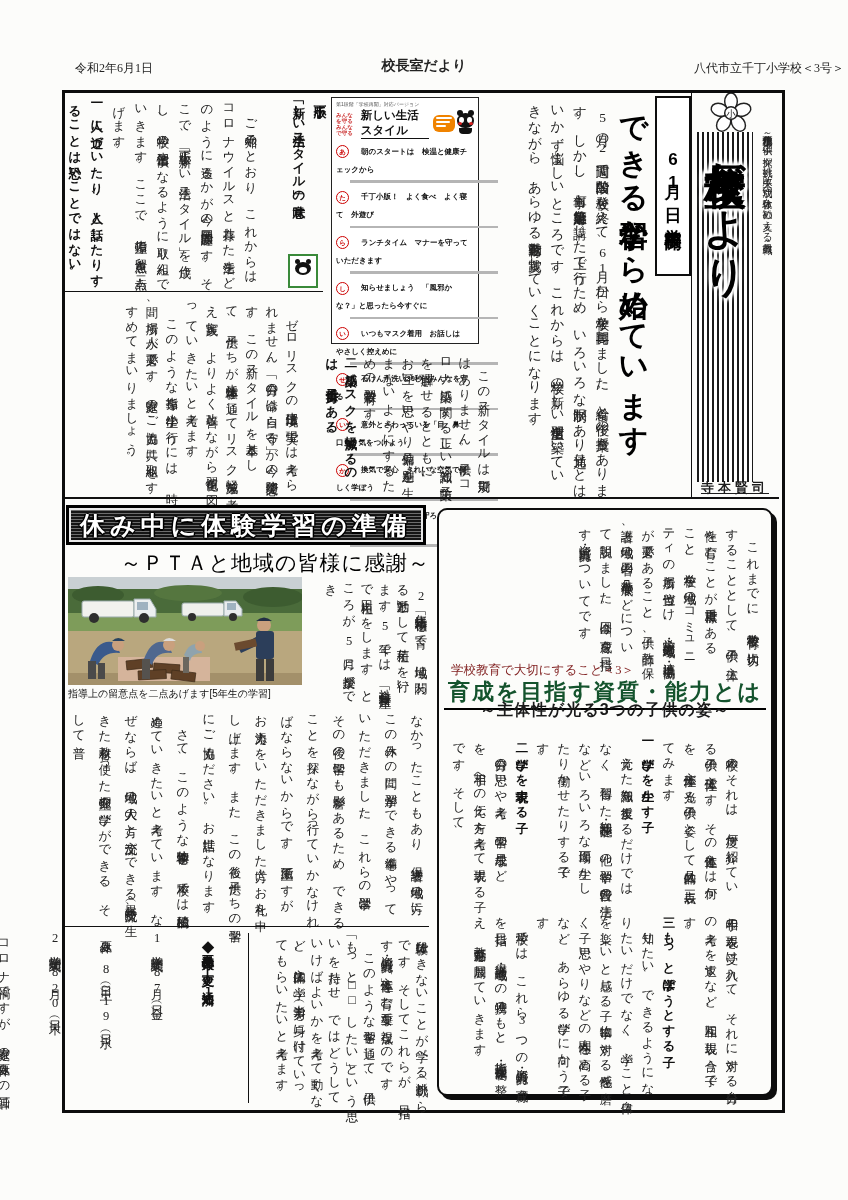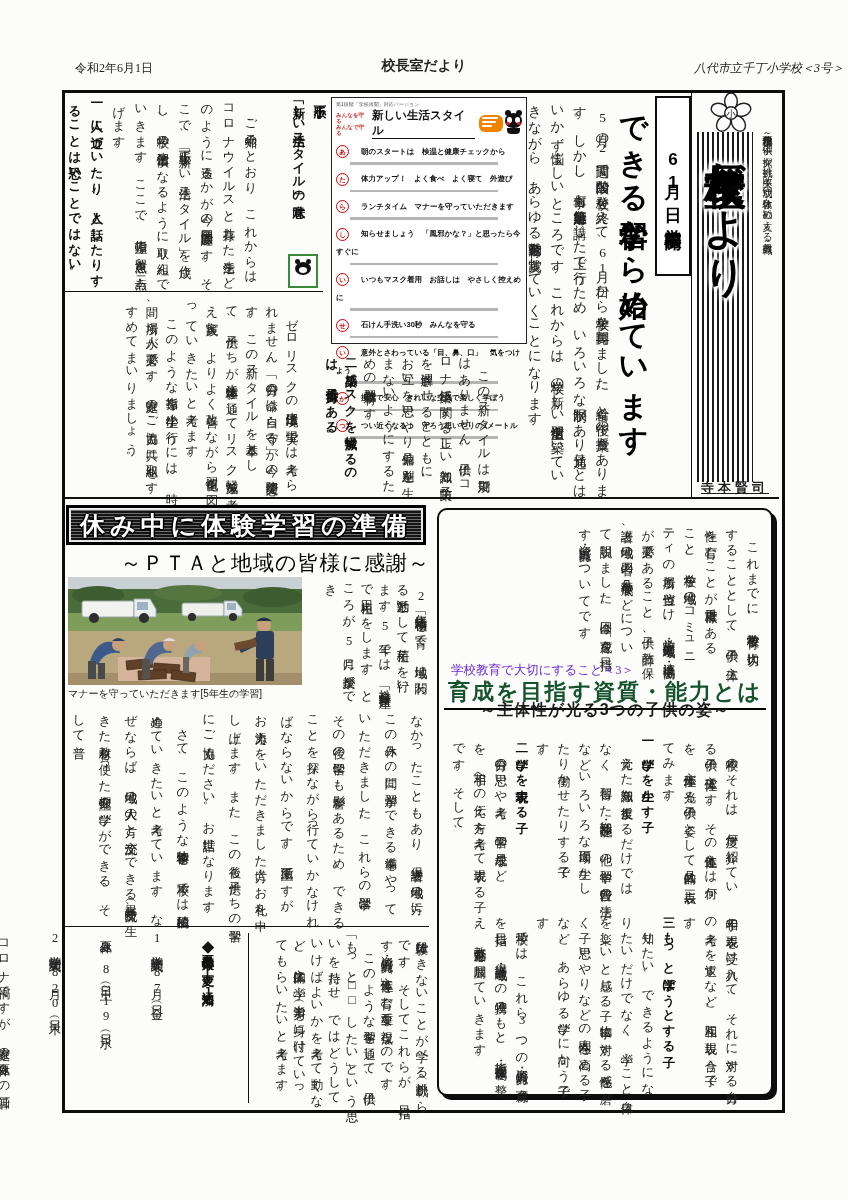--- a/index.html
+++ b/index.html
@@ -50,37 +50,37 @@
   
   .banner{background:repeating-linear-gradient(180deg,#151515 0 2px,#6d6d6d 2px 3px);
       border:3px solid #000;box-shadow:inset 0 0 0 2px #e8e8e8;display:flex;align-items:center;justify-content:center;}
   .banner-text{color:#fff;font-weight:bold;font-size:25px;letter-spacing:5px;font-family:"Liberation Sans",sans-serif;
       text-shadow:-1.5px 0 #000,1.5px 0 #000,0 -1.5px #000,0 1.5px #000;}
   .subtitle{font-size:21px;font-weight:normal;font-family:"Liberation Sans",sans-serif;color:#000;
       text-align:right;letter-spacing:1px;}
   .caption{font-size:10px;font-family:"Liberation Sans",sans-serif;color:#111;letter-spacing:0;}
   
   .qbox{border:2px solid #0d0d0d;border-radius:10px;background:#fcfcfa;box-shadow:4px 4px 0 #0d0d0d;}
-  .series-label{font-size:12.5px;font-family:"Liberation Serif",serif;color:#6d28d9;}
+  .series-label{font-size:12.5px;font-family:"Liberation Serif",serif;color:#7f1d1d;}
   .qheading{font-size:22px;font-weight:bold;font-family:"Liberation Sans",sans-serif;color:#14532d;
       letter-spacing:2px;border-bottom:2px solid #000;display:inline-block;padding:0 4px 1px 4px;}
   .qsub{font-size:16px;font-weight:bold;font-family:"Liberation Sans",sans-serif;color:#1a1a1a;letter-spacing:1px;}
   
   .minibear{border:2px solid #3a8a3a;background:#fff;}
   
   .sline{line-height:29px;}
 </style>
 </head>
 <body>
 
 <div class="page">
 
   <div class="abs hdr" style="left:75px;top:60px;">令和2年6月1日</div>
   <div class="abs hdr hdr-title" style="left:0;top:57px;width:848px;text-align:center;">校長室だより</div>
-  <div class="abs hdr" style="right:52px;top:60px;font-style:italic;">八代市立千丁小学校＜3号＞</div>
+  <div class="abs hdr" style="right:52px;top:60px;">八代市立千丁小学校＜3号＞</div>
 
   <div class="abs frame" style="left:62px;top:90px;width:717px;height:1017px;"></div>
 
   <div class="abs vline" style="left:691px;top:93px;height:404px;"></div>
   <div class="abs" style="left:708px;top:93px;width:46px;height:42px;">
     <svg width="46" height="42" viewBox="0 0 40 40">
       <g stroke="#222" stroke-width="1.4" fill="#fff">
         <ellipse cx="20" cy="8" rx="6" ry="8"></ellipse>
         <ellipse cx="31" cy="16" rx="6" ry="8" transform="rotate(72 31 16)"></ellipse>
         <ellipse cx="27" cy="29" rx="6" ry="8" transform="rotate(144 27 29)"></ellipse>
@@ -117,21 +117,21 @@
     <span>　ご承知のとおり、これからはコロナウイルスと共存した生活をどのように送るかが今の国民的課題です。そこで、千丁小版「新しい生活スタイル」を作成し、学校の生活習慣となるように取り組んでいきます。ここで、指導上の留意点を二点あげます。
 </span><span class="bd">一　人に近づいたり、人と話したりすることは恐いことではない。</span>
   </div>
   <div class="abs hline" style="left:65px;top:291px;width:258px;"></div>
 
   <div class="abs vtext" style="left:64px;top:297px;width:258px;height:194px;line-height:20px;">
     <span>　ゼロリスクの生活環境は現実では考えられません。「自分の命は自ら守る」が今の防災理念です。この新スタイルを基本として、子供たちが生活体験を通してリスク軽減策を考え実践し、よりよく改善しながら習慣化を図っていきたいと考えます。
 </span><span>　このような指導を小学生に行うには、時間、場所、人が必要です。家庭のご協力と共に取組をすすめてまいりましょう。</span>
   </div>
 
-  <div class="abs flyer" style="left:331px;top:97px;width:196px;height:247px;padding:3px 4px;box-sizing:border-box;">
+  <div class="abs flyer" style="left:331px;top:97px;width:148px;height:247px;padding:3px 4px;box-sizing:border-box;">
     <div class="flyer-note">第1段階「学校再開」対応バージョン</div>
     <div style="display:flex;align-items:center;margin-top:1px;">
       <div class="flyer-prefix">みんなを守る
 みんなで守る</div>
       <div class="flyer-title" style="margin-left:3px;">新しい生活スタイル</div>
       <div class="bubble" style="width:24px;height:17px;margin-left:4px;">
         <div class="bl" style="width:16px;"></div>
           <div class="bl" style="width:14px;"></div>
           <div class="bl" style="width:10px;"></div>
       </div>
@@ -139,21 +139,21 @@
         <div class="bear-head">
           <div class="bear-eye" style="left:2px;"></div>
             <div class="bear-eye" style="right:2px;"></div>
           <div class="bear-cheek" style="left:1px;"></div>
             <div class="bear-cheek" style="right:1px;"></div>
         </div>
         <div style="width:13px;height:6px;background:#111;border-radius:0 0 4px 4px;margin:0 auto;"></div>
       </div>
     </div>
     <div style="margin-top:3px;"><span class="fitem-kana">あ</span><span class="fitem-t">朝のスタートは　検温と健康チェックから</span><div class="fbar"></div></div>
-    <div style="margin-top:5px;"><span class="fitem-kana">た</span><span class="fitem-t">体力アップ！　よく食べ　よく寝て　外遊び</span><div class="fbar"></div></div>
+    <div style="margin-top:5px;"><span class="fitem-kana">た</span><span class="fitem-t">千丁小版！　よく食べ　よく寝て　外遊び</span><div class="fbar"></div></div>
     <div style="margin-top:5px;"><span class="fitem-kana">ら</span><span class="fitem-t">ランチタイム　マナーを守っていただきます</span><div class="fbar"></div></div>
     <div style="margin-top:5px;"><span class="fitem-kana">し</span><span class="fitem-t">知らせましょう　「風邪かな？」と思ったら今すぐに</span><div class="fbar"></div></div>
     <div style="margin-top:5px;"><span class="fitem-kana">い</span><span class="fitem-t">いつもマスク着用　お話しは　やさしく控えめに</span><div class="fbar"></div></div>
     <div style="margin-top:5px;"><span class="fitem-kana">せ</span><span class="fitem-t">石けん手洗い30秒　みんなを守る</span><div class="fbar"></div></div>
     <div style="margin-top:5px;"><span class="fitem-kana">い</span><span class="fitem-t">意外とさわっている「目、鼻、口」　気をつけよう</span><div class="fbar"></div></div>
     <div style="margin-top:5px;"><span class="fitem-kana">か</span><span class="fitem-t">換気で安心　きれいな空気で楽しく学ぼう</span><div class="fbar"></div></div>
     <div style="margin-top:5px;"><span class="fitem-kana">つ</span><span class="fitem-t">つい近くなる！　守ろう思いやりの1メートル</span><div class="fbar"></div></div>
   </div>
 
   <div class="abs vtext" style="left:324px;top:349px;width:188px;height:142px;line-height:19px;">
@@ -216,21 +216,21 @@
 
       <circle cx="196" cy="48" r="7" fill="#c9a07e"></circle>
         <path d="M188 44 Q196 37 204 44 Z" fill="#222f44"></path>
       <rect x="188" y="54" width="18" height="28" rx="3" fill="#2c3e5a"></rect>
       <path d="M188 60 L170 70 L173 76 L190 68 Z" fill="#2c3e5a"></path>
       <rect x="166" y="66" width="22" height="8" transform="rotate(-12 166 66)" fill="#6b4a2f"></rect>
       <rect x="188" y="82" width="8" height="22" fill="#3c3c3c"></rect>
         <rect x="198" y="82" width="8" height="22" fill="#3c3c3c"></rect>
     </svg>
   </div>
-  <div class="abs caption" style="left:68px;top:687px;width:234px;">マナーを守っていただきます[5年生の学習]</div>
+  <div class="abs caption" style="left:68px;top:687px;width:234px;">指導上の留意点を二点あげます[5年生の学習]</div>
 
   <div class="abs vtext" style="left:302px;top:575px;width:128px;height:128px;line-height:18px;">　2年生活科「植物を育て、地域に関わる活動」として芋植えを行います。5年では、社会科「食料生産」で田植えをします。ところが、5月に授業ができ</div>
   <div class="abs vtext" style="left:64px;top:706px;width:366px;height:218px;line-height:26px;">なかったこともあり、保護者や地域の方に、この休みの間に学習ができる準備をやっていただきました。これらの学習は、その後の学習にも影響があるため、できることを探りながら行っていかなければならないからです。紙面上ですが、お力添えをいただきました方々にお礼を申し上げます。また、この後も子供たちの学習にご協力ください。お世話になります。
 　さて、このような体験学習を、本校では積極的に進めていきたいと考えています。なぜならば、地域の大人の方と交流ができる（異年齢交流）、生きた教材を使った探究型の学びができる、そして普</div>
   <div class="abs hline" style="left:65px;top:926px;width:364px;"></div>
   <div class="abs vtext" style="left:252px;top:931px;width:178px;height:176px;line-height:17.5px;">段体験できないことが学べる（挑戦）からです。そしてこれらが、目指す資質・能力の「主体性」を育む重要な視点なのです。
 　このような学習を通して、子供に「もっと□□したい」という思いを持たせ、ではどうしていけばよいかを考えて動くなど、主体的に学ぶ力（学力）を身に付けていってもらいたいと考えます。</div>
   <div class="abs vline" style="left:248px;top:933px;height:170px;border-left-width:1px;"></div>
 
   <div class="abs vtext" style="left:64px;top:931px;width:180px;height:178px;">

